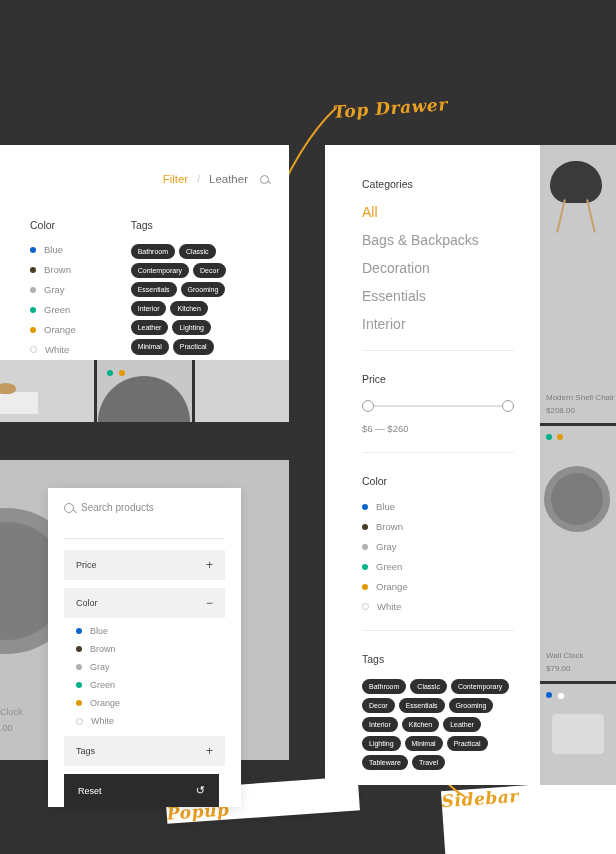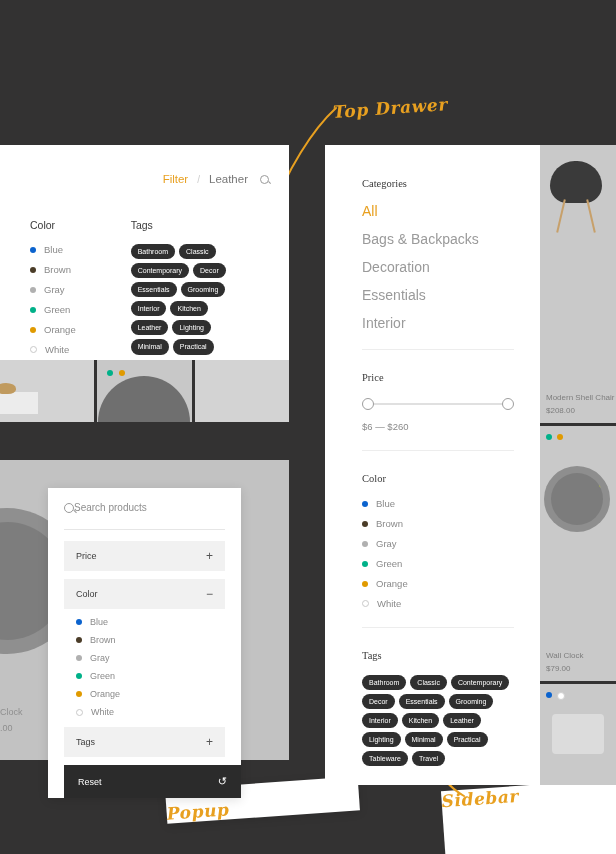--- a/index.html
+++ b/index.html
@@ -79,45 +79,45 @@
   .popup-bg{position:absolute;inset:0;background:#c2c2c2;overflow:hidden;}
   .clockface{position:absolute;left:-66px;top:48px;width:146px;height:146px;border-radius:50%;background:#8f8f8f;}
   .clockface::after{content:"";position:absolute;left:14px;top:14px;right:14px;bottom:14px;border-radius:50%;background:#7d7d7d;}
   .clockhand{position:absolute;left:18px;top:118px;width:56px;height:3px;background:#c9dd28;transform:rotate(-32deg);transform-origin:left center;border-radius:2px;}
   .bgprod-text{position:absolute;left:0px;bottom:24px;font-size:9px;color:#8f8f8f;line-height:1.7;}
 
   .popup{
     position:absolute;left:48px;top:28px;width:193px;
     background:#ffffff;padding:14px 0 0 0;box-shadow:0 2px 10px rgba(0,0,0,.12);
   }
-  .srch{display:flex;align-items:center;margin:0 16px;border-bottom:1px solid #e6e6e6;padding-bottom:16px;}
+  .srch{display:flex;align-items:center;gap:7px;margin:0 16px;border-bottom:1px solid #e6e6e6;padding-bottom:25px;}
   .srch .mag2{width:8px;height:8px;border:1.3px solid #9a9a9a;border-radius:50%;position:relative;flex:0 0 auto;}
   .srch .mag2::after{content:"";position:absolute;right:-3.5px;bottom:-1px;width:4px;height:1.3px;background:#9a9a9a;transform:rotate(45deg);}
   .srch .ph{font-size:10px;color:#8e8e8e;}
   .acc{margin:11px 16px 0 16px;}
   .acc-row{
     background:#f1f1f1;display:flex;align-items:center;justify-content:space-between;
     padding:9px 12px;font-size:9px;color:#3c3c3c;margin-bottom:8px;
   }
   .acc-row .sign{font-size:12px;color:#555;line-height:1;}
   .acc-colors{list-style:none;margin:4px 0 10px 0;padding:0 12px;}
   .acc-colors li{display:flex;align-items:center;gap:8px;margin-bottom:8px;font-size:9px;color:#8a8a8a;}
   .reset{
     background:#2b2b2b;color:#ffffff;display:flex;align-items:center;justify-content:space-between;
-    padding:11px 14px;font-size:9px;margin:4px 0 0 16px;
+    padding:11px 14px;font-size:9px;margin:4px 22px 0 16px;
   }
   .refresh{font-size:11px;line-height:1;}
 
   
   .sidebar-wrap{position:absolute;left:325px;top:145px;width:291px;height:640px;}
   .sidebar{
     position:absolute;left:0;top:0;width:215px;height:640px;background:#ffffff;
   }
   .sb-inner{padding:33px 26px 0 37px;}
-  .sb-title{font-size:10.5px;color:#3a3a3a;margin:0 0 14px 0;font-family:Liberation Serif, serif;}
+  .sb-title{font-size:10.5px;color:#3a3a3a;margin:0 0 14px 0;}
   .cat-list{list-style:none;margin:0;padding:0;}
   .cat-list li{font-size:14px;color:#9a9a9a;margin-bottom:12px;}
   .cat-list li.active{color:#e8a020;}
   .divider{height:1px;background:#ededed;margin:18px 0 22px 0;}
   .slider{position:relative;height:14px;margin:6px 0 10px 0;}
   .slider .track{position:absolute;left:5px;right:5px;top:6px;height:1.5px;background:#e0e0e0;}
   .knob{position:absolute;top:1px;width:10px;height:10px;border-radius:50%;border:1.3px solid #9e9e9e;background:#fff;}
   .knob.k1{left:0;}
   .knob.k2{right:0;}
   .pricerange{font-size:9.5px;color:#8a8a8a;}

